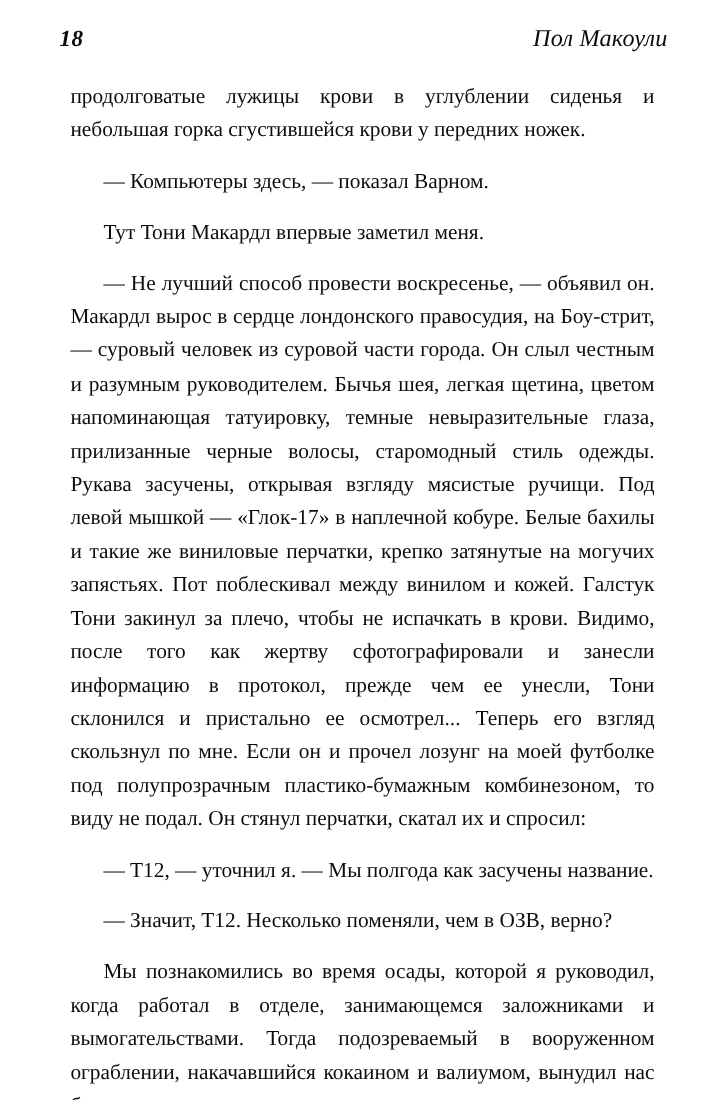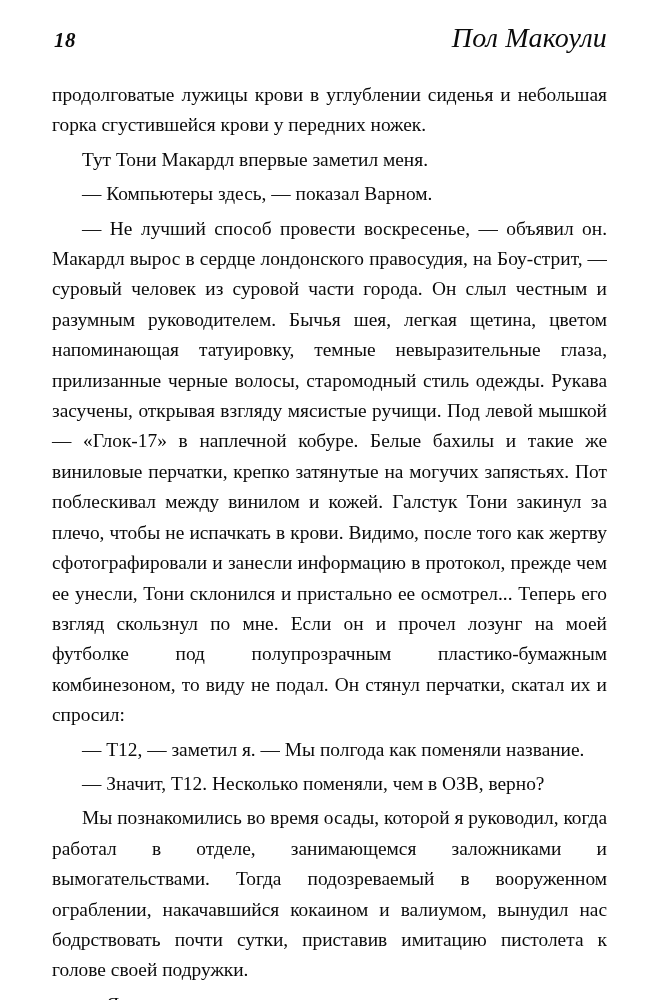--- a/index.html
+++ b/index.html
@@ -29,35 +29,35 @@
     margin: 0 0 26px 0;
     padding: 0 4px 0 6px;
   }
   .folio {
     font-size: 21px;
     font-style: italic;
     font-weight: 700;
     letter-spacing: 0.5px;
   }
   .running-title {
-    font-size: 28px;
+    font-size: 22px;
     font-style: italic;
     font-weight: 400;
     letter-spacing: 0.2px;
   }
   .body-text {
     font-size: 19.4px;
     line-height: 30.4px;
     text-align: justify;
     text-justify: inter-word;
     -webkit-hyphens: manual;
     hyphens: manual;
   }
   .body-text p {
-    margin: 4px;
+    margin: 16px;
     text-indent: 0;
   }
   .body-text p.indent {
     text-indent: 30px;
   }
   .body-text p.cont {
     text-indent: 0;
   }
   
   .body-text p {
@@ -69,22 +69,22 @@
 
 <div class="page">
 
   <div class="header">
     <span class="folio">18</span>
     <span class="running-title">Пол Макоули</span>
   </div>
 
   <div class="body-text">
     <p class="cont">продолговатые лужицы крови в углублении сиденья и небольшая горка сгустившейся крови у передних ножек.</p>
+    <p class="indent">— Компьютеры здесь, — показал Варном.</p>
     <p class="indent">Тут Тони Макардл впервые заметил меня.</p>
-    <p class="indent">— Компьютеры здесь, — показал Варном.</p>
     <p class="indent">— Не лучший способ провести воскресенье, — объявил он. Макардл вырос в сердце лондонского правосудия, на Боу-стрит, — суровый человек из суровой части города. Он слыл честным и разумным руководителем. Бычья шея, легкая щетина, цветом напоминающая татуировку, темные невыразительные глаза, прилизанные черные волосы, старомодный стиль одежды. Рукава засучены, открывая взгляду мясистые ручищи. Под левой мышкой — «Глок-17» в наплечной кобуре. Белые бахилы и такие же виниловые перчатки, крепко затянутые на могучих запястьях. Пот поблескивал между винилом и кожей. Галстук Тони закинул за плечо, чтобы не испачкать в крови. Видимо, после того как жертву сфотографировали и занесли информацию в протокол, прежде чем ее унесли, Тони склонился и пристально ее осмотрел... Теперь его взгляд скользнул по мне. Если он и прочел лозунг на моей футболке под полупрозрачным пластико-бумажным комбинезоном, то виду не подал. Он стянул перчатки, скатал их и спросил:</p>
-    <p class="indent">— Т12, — заметил я. — Мы полгода как поменяли название.</p>
+    <p class="indent">— Т12, — уточнил я. — Мы полгода как засучены название.</p>
     <p class="indent">— Значит, Т12. Несколько поменяли, чем в ОЗВ, верно?</p>
     <p class="indent">Мы познакомились во время осады, которой я руководил, когда работал в отделе, занимающемся заложниками и вымогательствами. Тогда подозреваемый в вооруженном ограблении, накачавшийся кокаином и валиумом, вынудил нас бодрствовать почти сутки, приставив имитацию пистолета к голове своей подружки.</p>
     <p class="indent">— Я иду, куда приказывают, — ответил я.</p>
   </div>
 
 </div>
 
 </body></html>

